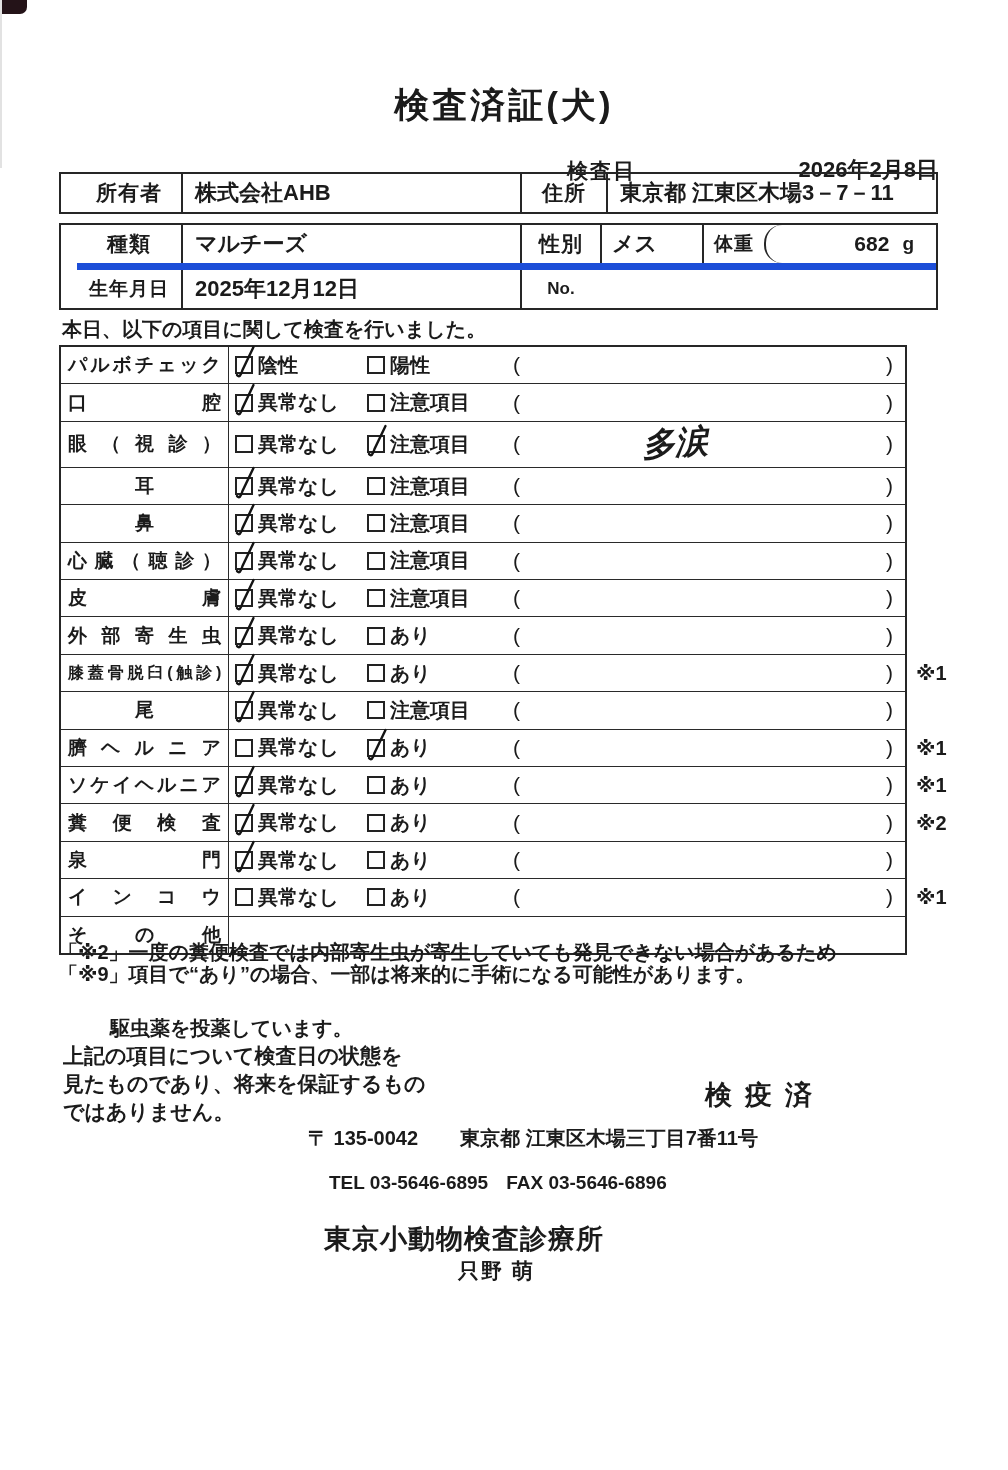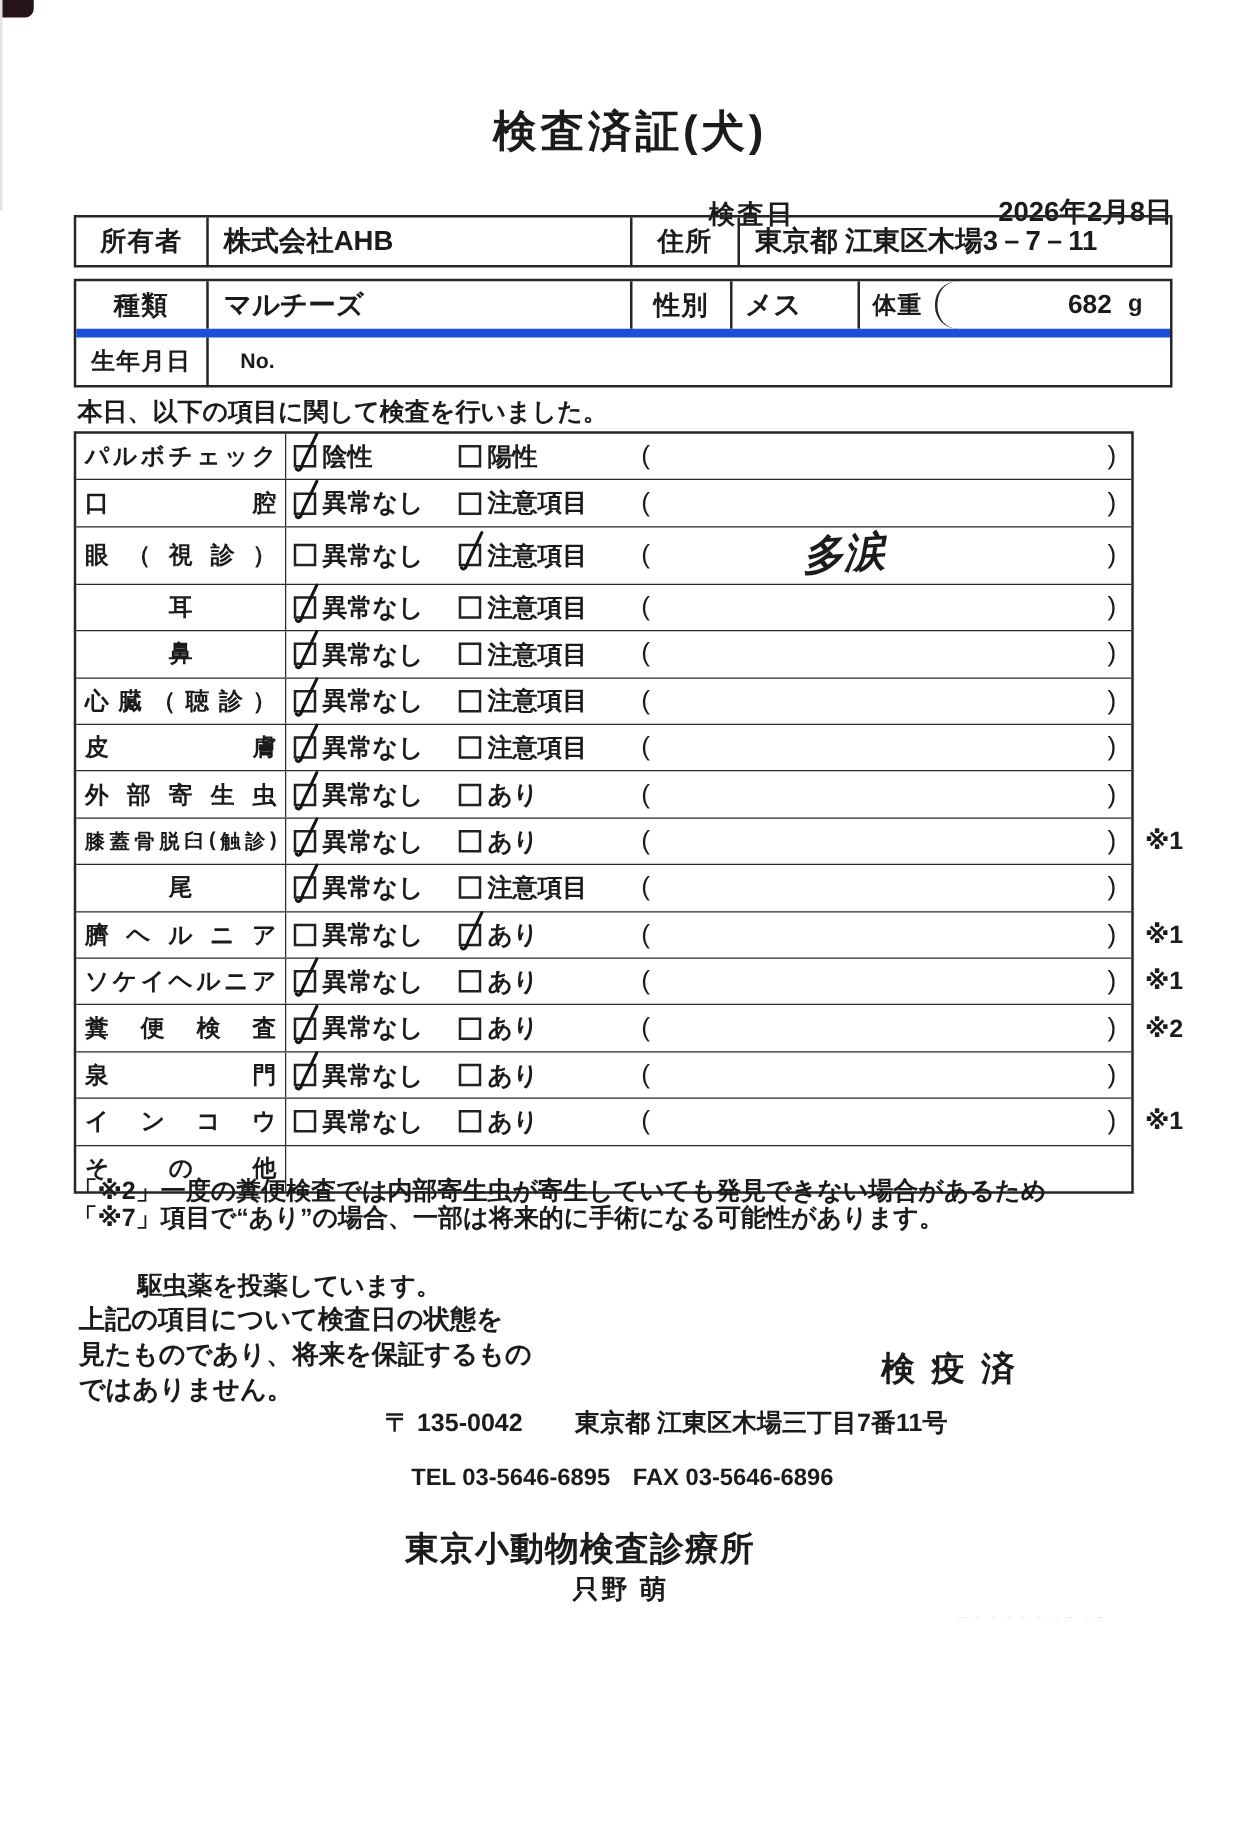--- a/index.html
+++ b/index.html
@@ -14,21 +14,21 @@
   .edge-line { position:absolute; left:0; top:0; width:2px; height:168px; background:#e2e2e2; }
 
   .title { position:absolute; left:0; right:0; top:82px; margin:0; text-align:center;
     font-size:35px; font-weight:700; letter-spacing:3px; }
   .date-label { position:absolute; left:567px; top:157px; font-size:21px; font-weight:600; letter-spacing:2px; }
   .date-value { position:absolute; left:760px; top:155px; width:178px; text-align:right;
     font-size:22px; font-weight:600; }
 
   
   .tbl { position:absolute; left:59px; width:879px; border:2px solid #262626; box-sizing:border-box;
-    display:flex; flex-direction:column; }
+    display:flex; flex-direction:column;padding-left:16px; }
   .t-row { display:flex; flex:1; }
   .t-row + .t-row { border-top:7px solid #1d4ed8; }
   .t-cell { display:flex; align-items:center; box-sizing:border-box; font-size:21px; font-weight:600; }
   .t-cell + .t-cell { border-left:2px solid #262626; }
   .lab { justify-content:center; letter-spacing:1px; }
   .val { padding-left:12px; font-size:22px; }
   .t1 { top:172px; height:42px; }
   .t2 { top:223px; height:87px; }
   .w-owner-lab{width:104px;} .w-owner-val{width:339px;} .w-addr-lab{width:86px;} .w-addr-val{flex:1;}
   .w-breed-lab{width:104px;} .w-breed-val{width:339px;} .w-sex-lab{width:80px;} .w-sex-val{width:102px;}
@@ -106,20 +106,21 @@
       <div class="t-cell lab w-sex-lab">性別</div>
       <div class="t-cell val w-sex-val" style="padding-left:10px;">メス</div>
       <div class="t-cell lab w-weight-lab">体重</div>
       <div class="t-cell w-weight-val">
         <span>682</span>
         <span class="weight-unit">g</span>
       </div>
     </div>
     <div class="t-row">
       <div class="t-cell lab w-breed-lab" style="font-size:19px;">生年月日</div>
+      <div class="t-cell val w-breed-val">2025年12月12日</div>
       <div class="t-cell w-no-lab">No.</div>
     </div>
   </div>
 
   <div class="intro">本日、以下の項目に関して検査を行いました。</div>
 
   <div class="ct" id="checkup-table">
     <div class="c-row">
       <div class="c-label">
           <span>パ</span>
@@ -588,21 +589,21 @@
       <div class="c-label">
           <span>そ</span>
           <span>の</span>
           <span>他</span>
         </div>
       <div class="c-content"></div>
       <span class="c-mark"></span>
     </div>
   </div>
 
-  <div class="fn1">「※7」項目で“あり”の場合、一部は将来的に手術になる可能性があります。</div>
+  <div class="fn1">「※9」項目で“あり”の場合、一部は将来的に手術になる可能性があります。</div>
   <div class="fn2">「※2」一度の糞便検査では内部寄生虫が寄生していても発見できない場合があるため</div>
   <div class="fn3">駆虫薬を投薬しています。</div>
 
   <div class="disc">
     <div>上記の項目について検査日の状態を</div>
     <div>見たものであり、将来を保証するもの</div>
     <div>ではありません。</div>
   </div>
 
   <div class="stamp">検疫済</div>

